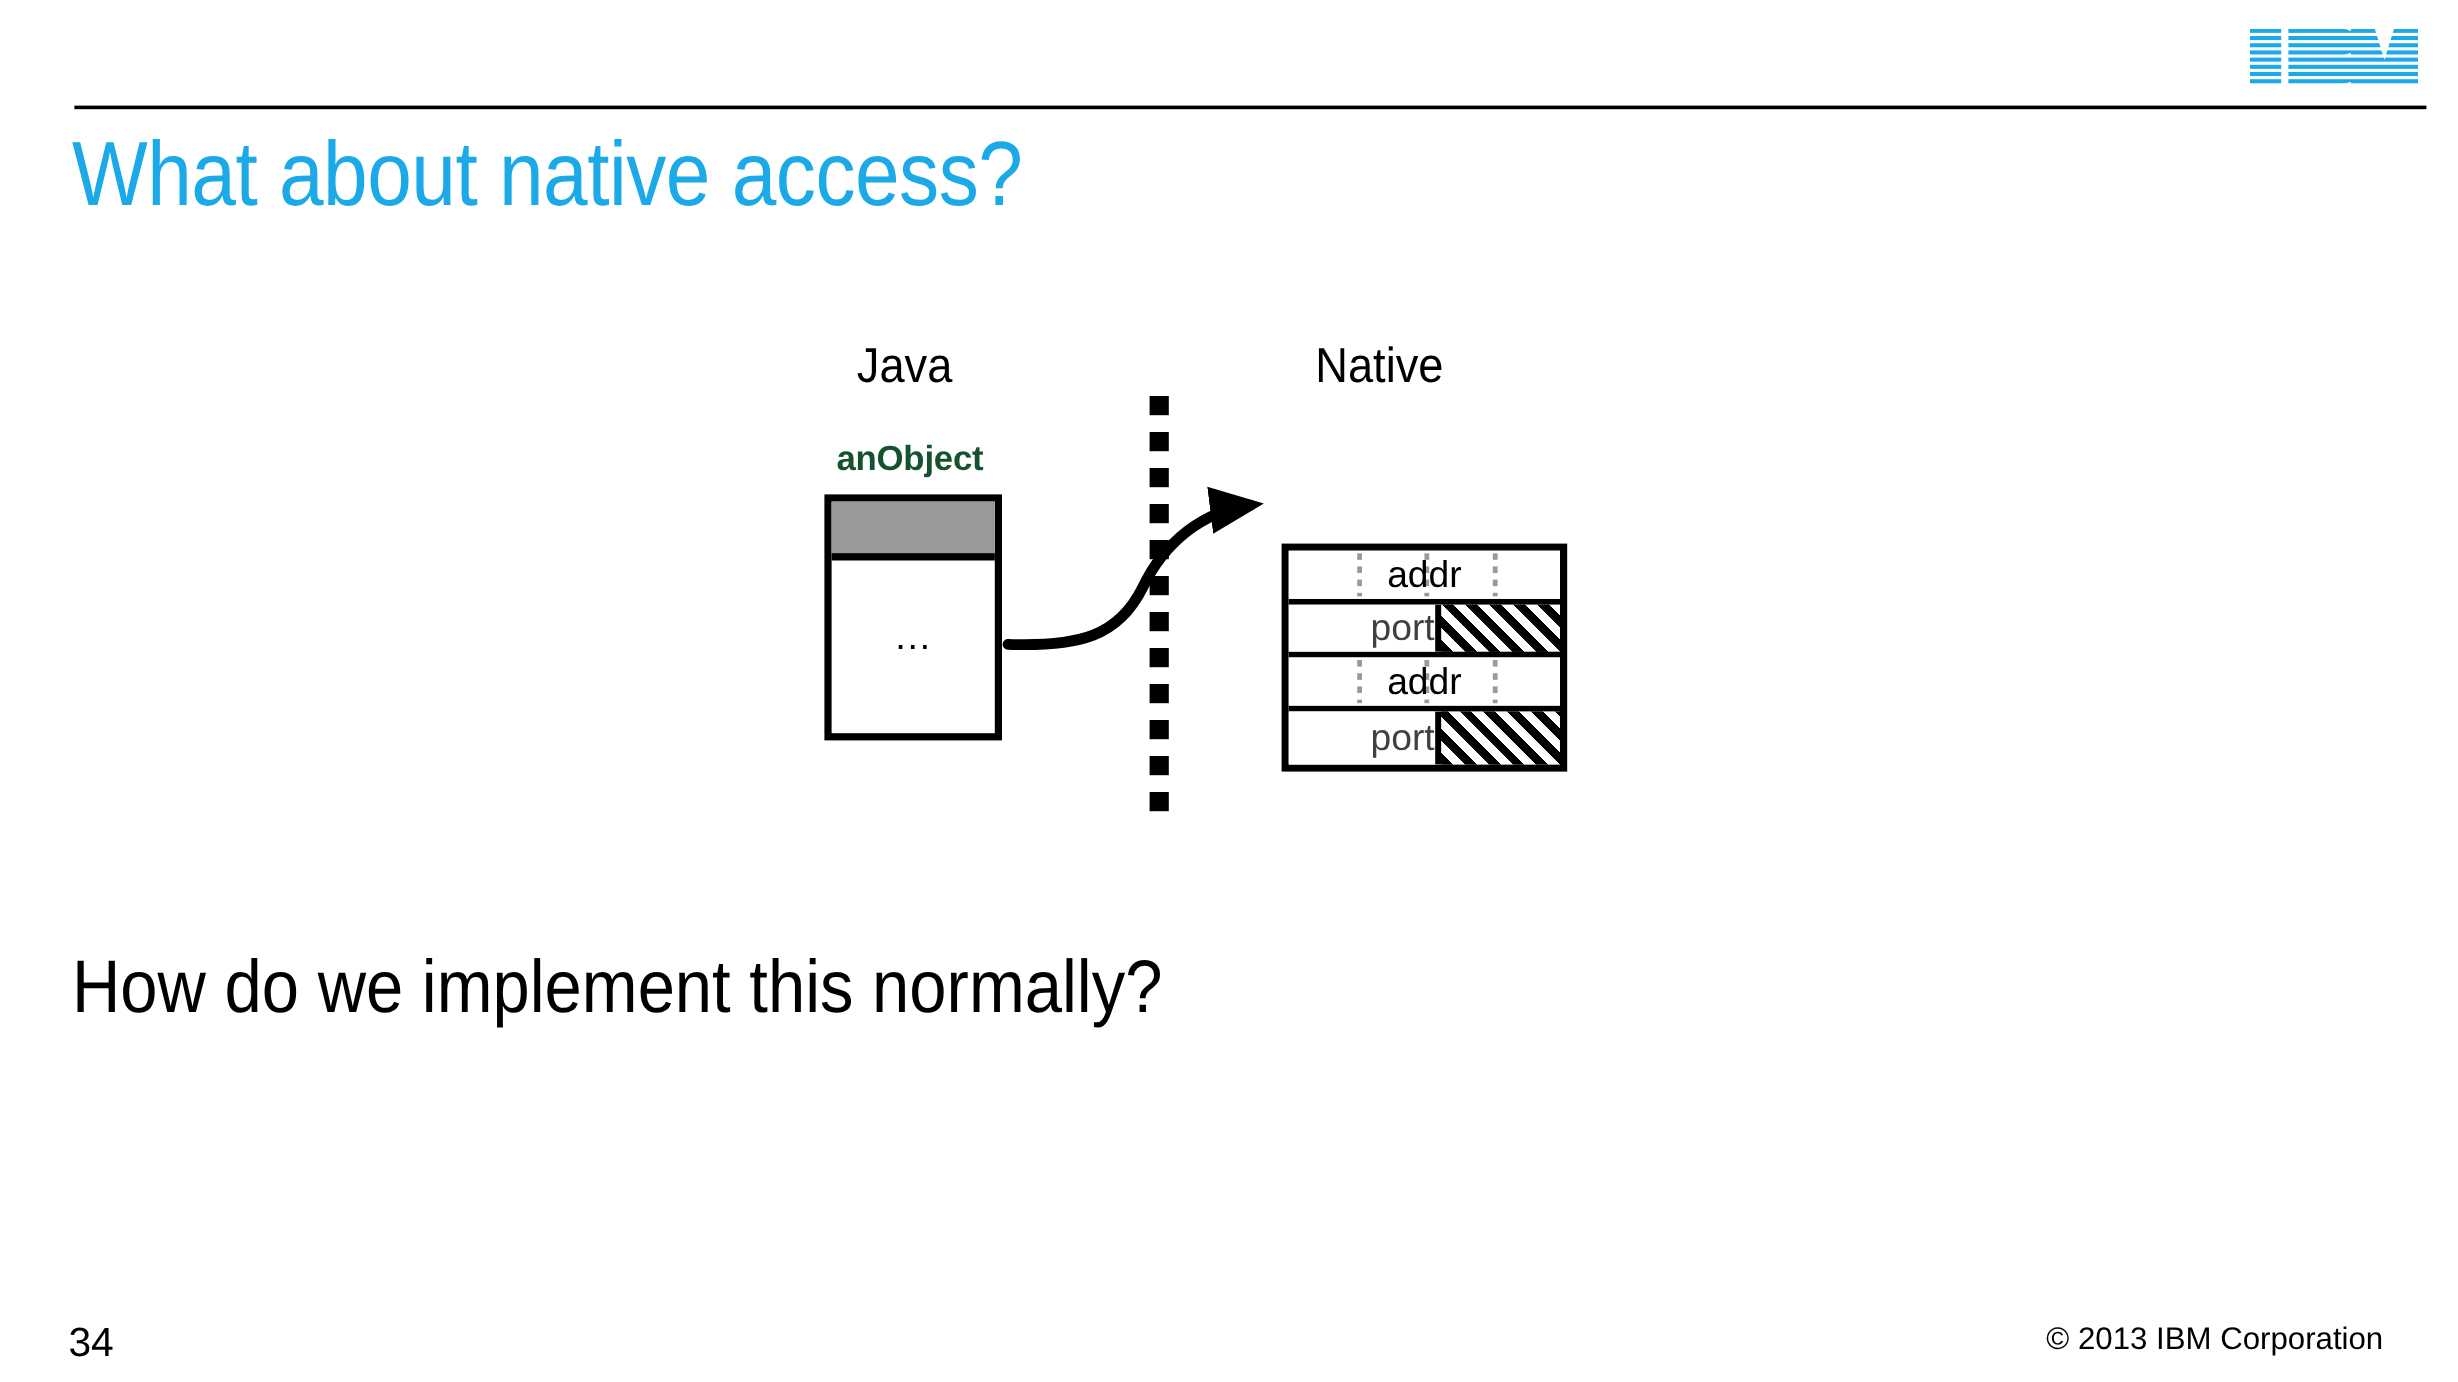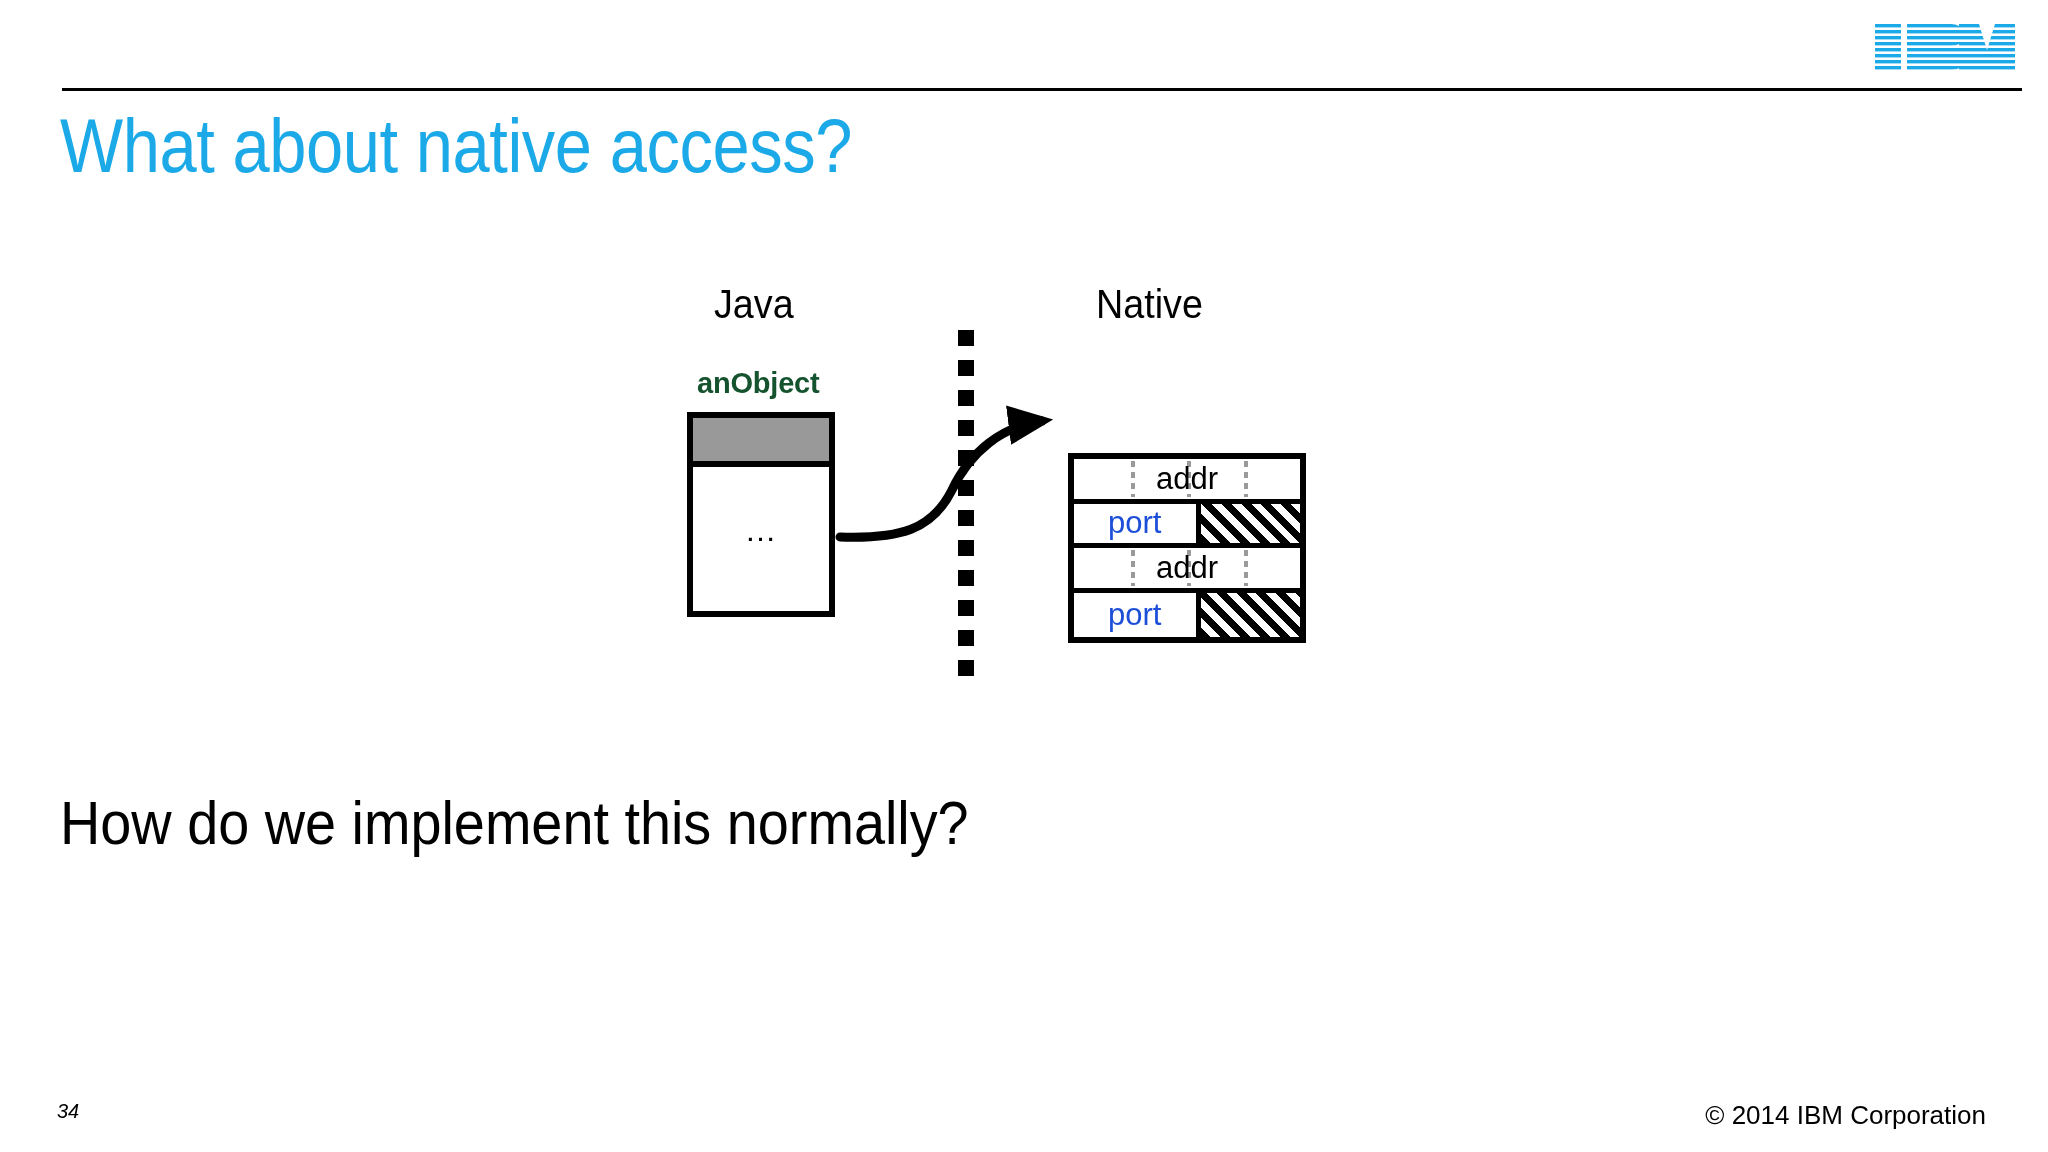--- a/index.html
+++ b/index.html
@@ -189,23 +189,23 @@
   }
   .cell-addr .tick.t1 { left: 25%; }
   .cell-addr .tick.t2 { left: 50%; }
   .cell-addr .tick.t3 { left: 75%; }
   .cell-addr .txt { position: relative; z-index: 2; }
 
   .cell-port {
     flex: 0 0 56%;
     display: flex;
     align-items: center;
-    justify-content: center;
+    justify-content: flex-end;
     font-size: 31px;
-    color: #1d4ed8;
+    color: #404040;
     background: #ffffff;
     border-right: 5px solid #000000;
     box-sizing: border-box;
   }
   .cell-hatch {
     flex: 1 1 auto;
     background-color: #000000;
     background-image: repeating-linear-gradient(
       45deg,
       #000000 0px, #000000 7px,
@@ -224,23 +224,22 @@
     white-space: nowrap;
     transform: scaleX(0.90);
     transform-origin: left top;
   }
 
   
   #page-number {
     position: absolute;
     left: 57px;
     top: 1100px;
-    font-size: 20px;
-    color: #000000;
-    font-style: italic;
+    font-size: 34px;
+    color: #000000;
   }
   #copyright {
     position: absolute;
     right: 62px;
     top: 1100px;
     font-size: 26px;
     color: #000000;
     white-space: nowrap;
   }
 </style>
@@ -342,15 +341,15 @@
             <span>port</span>
           </div>
           <div class="cell-hatch"></div>
         </div>
       </div>
   </div>
 
   <div id="body-question">How do we implement this normally?</div>
 
   <div id="page-number">34</div>
-  <div id="copyright">© 2014 IBM Corporation</div>
+  <div id="copyright">© 2013 IBM Corporation</div>
 
 </div>
 
 </body></html>

